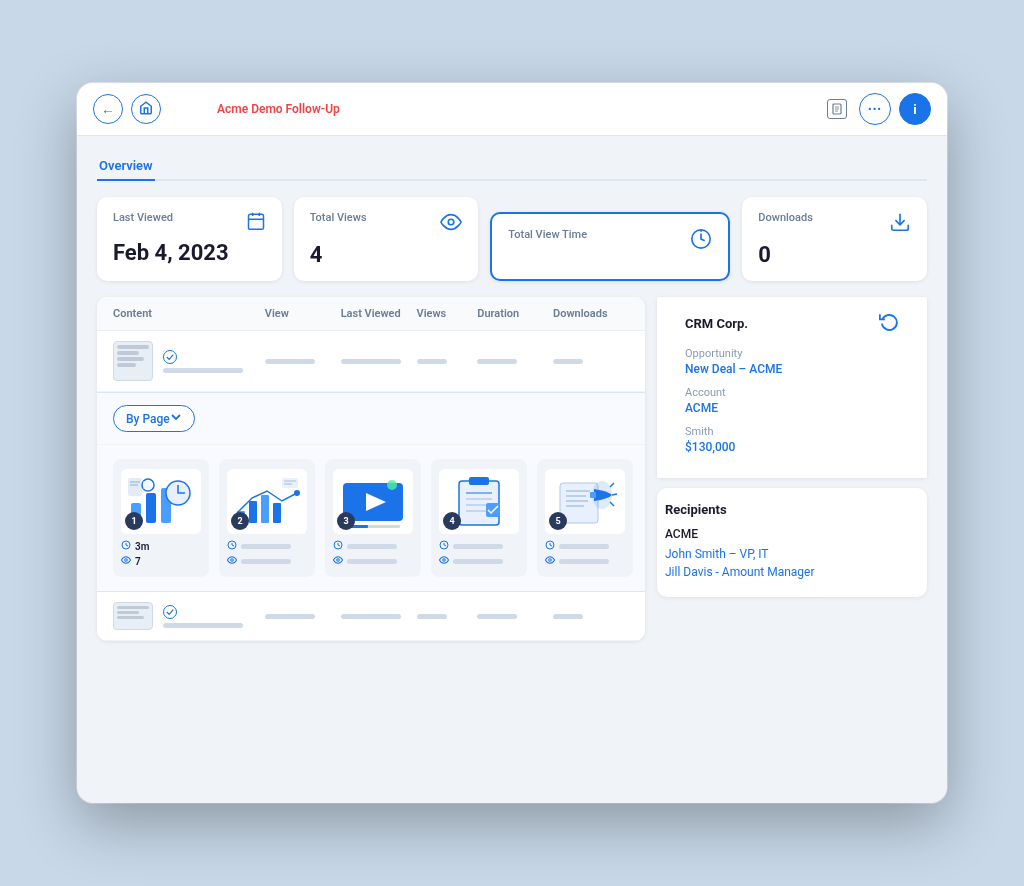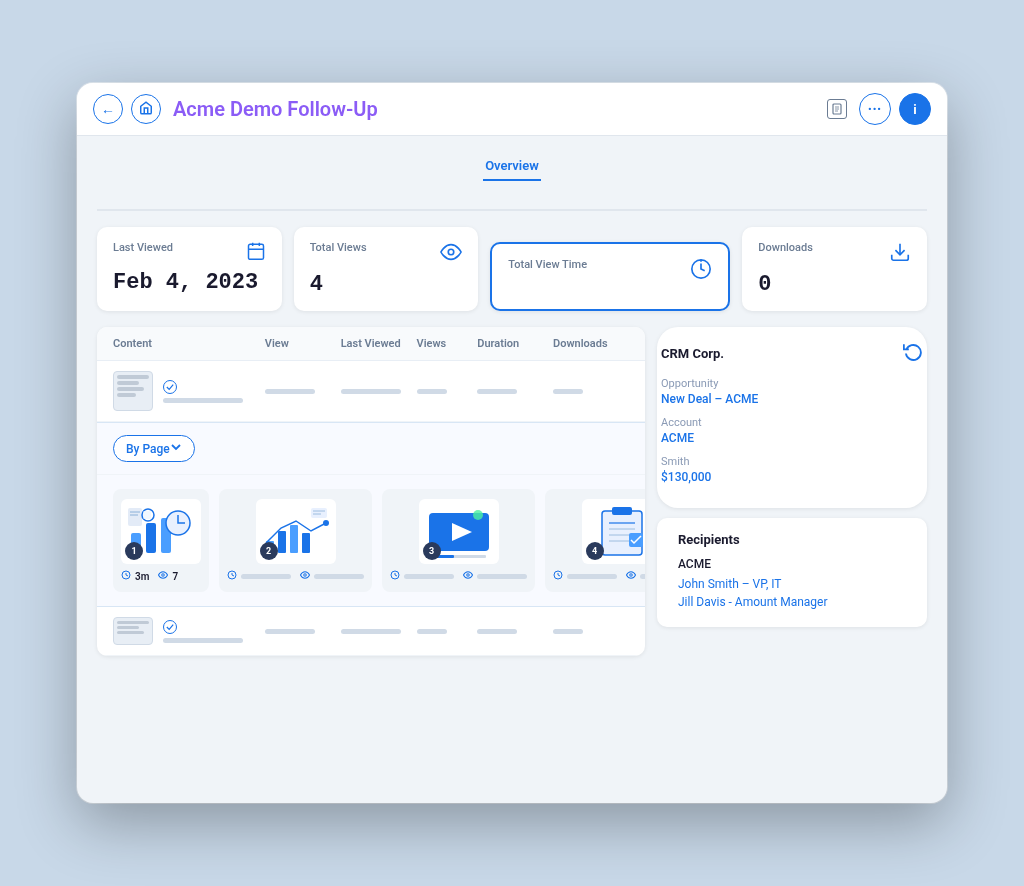--- a/index.html
+++ b/index.html
@@ -43,24 +43,25 @@
       align-items: center;
       justify-content: center;
       cursor: pointer;
       color: #1a73e8;
       font-size: 14px;
     }
     .nav-btn.home {
       border-color: #1a73e8;
     }
     .title-text {
-      font-size: 20px;
+      font-size: 12px;
       font-weight: 600;
-      color: #8b5cf6;
+      color: #ef4444;
       flex: 1;
+      margin-left: 44px;
     }
     .titlebar-actions {
       display: flex;
       gap: 8px;
     }
     .action-btn {
       width: 32px;
       height: 32px;
       border-radius: 50%;
       border: 1.5px solid #1a73e8;
@@ -75,21 +76,20 @@
     .content-area {
       padding: 16px 20px;
       background: #f0f4f8;
     }
     .tab-bar {
       display: flex;
       align-items: center;
       gap: 20px;
       margin-bottom: 16px;
       border-bottom: 2px solid #e0e6ed;
-      flex-direction: column;
     }
     .tab {
       padding: 6px 2px;
       font-size: 13px;
       font-weight: 600;
       color: #1a73e8;
       border-bottom: 2px solid #1a73e8;
       margin-bottom: -2px;
       cursor: pointer;
     }
@@ -120,21 +120,20 @@
     }
     .stat-label {
       font-size: 11px;
       color: #6b7c93;
       font-weight: 500;
     }
     .stat-value {
       font-size: 22px;
       font-weight: 700;
       color: #1a1a2e;
-      font-family: Liberation Mono, monospace;
     }
     .stat-header {
       display: flex;
       justify-content: space-between;
       align-items: flex-start;
     }
     .stat-icon {
       color: #1a73e8;
       font-size: 20px;
     }
@@ -227,22 +226,22 @@
       display: flex;
       align-items: center;
       justify-content: center;
       font-size: 9px;
       color: white;
       font-weight: 700;
     }
     .thumb-meta {
       width: 100%;
       display: flex;
-      flex-direction: row;
-      gap: 9px;
+      flex-direction: column;
+      gap: 3px;
     }
     .thumb-meta-row {
       display: flex;
       align-items: center;
       gap: 4px;
       font-size: 10px;
       color: #6b7c93;
     }
     .thumb-meta-icon {
       font-size: 10px;
@@ -254,22 +253,22 @@
       border-radius: 3px;
       width: 50px;
     }
     .right-panels {
       display: flex;
       flex-direction: column;
       gap: 10px;
     }
     .crm-panel {
       background: white;
-      border-radius: 21px;
-      padding: 14px 4px;
+      border-radius: 2px;
+      padding: 14px 28px;
       box-shadow: 0 1px 4px rgba(0,0,0,0.08);
     }
     .crm-header {
       display: flex;
       justify-content: space-between;
       align-items: center;
       margin-bottom: 12px;
     }
     .crm-title {
       font-size: 13px;
@@ -291,21 +290,21 @@
     }
     .crm-field-value {
       font-size: 12px;
       color: #1a73e8;
       font-weight: 500;
       cursor: pointer;
     }
     .recipients-panel {
       background: white;
       border-radius: 10px;
-      padding: 14px 21px;
+      padding: 14px 8px;
       box-shadow: 0 1px 4px rgba(0,0,0,0.08);
     }
     .recipients-title {
       font-size: 13px;
       font-weight: 700;
       color: #1a1a2e;
       margin-bottom: 10px;
     }
     .recipient-company {
       font-size: 12px;

